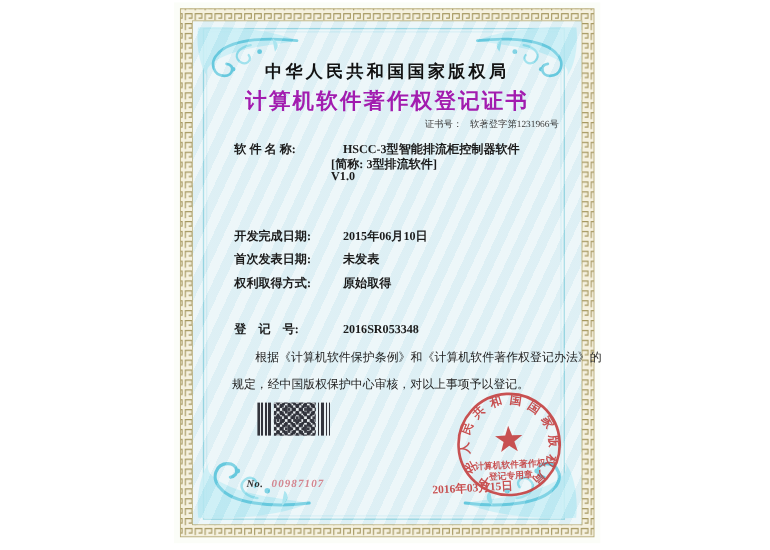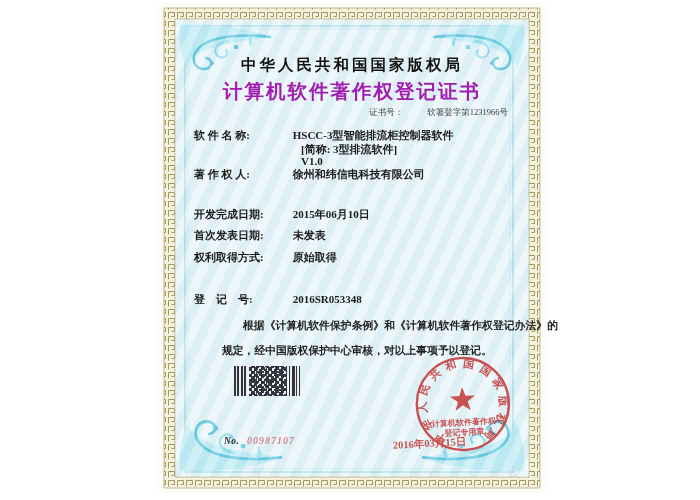--- a/index.html
+++ b/index.html
@@ -8,26 +8,26 @@
   .certificate{position:absolute;left:158px;top:2px;width:388px;height:492px;}
   .frame-svg{position:absolute;left:0;top:0;width:388px;height:492px;}
   .texture{position:absolute;left:17px;top:17px;width:354px;height:458px;
     background:repeating-linear-gradient(115deg,rgba(255,255,255,.35) 0 9px,rgba(205,233,241,.28) 9px 18px);}
   .content{position:absolute;left:0;top:0;width:100%;height:100%;color:#1c1c1c;}
   .authority{position:absolute;top:53px;left:0;width:100%;text-align:center;
     font-size:15.5px;font-weight:700;letter-spacing:3px;color:#121212;}
   .cert-title{position:absolute;top:76px;left:0;width:100%;text-align:center;
     font-size:19.5px;font-weight:700;letter-spacing:2px;color:#a21caf;}
   .certno{position:absolute;top:105px;right:38px;font-size:8.5px;color:#3a3a3a;}
-  .certno span{margin-left:24px;text-align:center;}
-  .f{position:absolute;left:36px;font-size:11px;font-weight:700;color:#1b1b1b;white-space:nowrap;}
+  .certno span{margin-left:7px;text-align:center;}
+  .f{position:absolute;left:55px;font-size:11px;font-weight:700;color:#1b1b1b;white-space:nowrap;}
   .f .lbl{display:inline-block;width:96px;}
   .fx{position:absolute;left:143px;font-size:11px;font-weight:700;color:#1b1b1b;white-space:nowrap;}
-  .statement{position:absolute;left:64px;top:311px;width:336px;font-size:10.8px;line-height:25px;
-    font-weight:700;color:#222;text-indent:21px;text-align:justify;}
+  .statement{position:absolute;left:53px;top:311px;width:336px;font-size:10.8px;line-height:25px;
+    font-weight:400;color:#222;text-indent:21px;text-align:justify;}
   .barcode{position:absolute;left:76px;top:364px;width:66px;height:30px;display:flex;}
   .bc-l{width:13px;background:repeating-linear-gradient(90deg,#33343c 0 2px,#e8eef0 2px 3px,#33343c 3px 5px,#e8eef0 5px 7px);}
   .bc-r{width:11px;background:repeating-linear-gradient(90deg,#33343c 0 1px,#e8eef0 1px 3px,#33343c 3px 6px,#e8eef0 6px 7px);}
   .bc-m{flex:1;margin:0 2px;
     background-image:repeating-conic-gradient(rgba(42,44,52,.92) 0% 25%,rgba(0,0,0,0) 25% 50%),
                      repeating-conic-gradient(#3a3c46 0% 25%,#e9eef0 25% 50%);
     background-size:5px 5px,7px 7px;background-position:0 0,2px 1px;}
   .seal-svg{position:absolute;left:223px;top:346px;width:165px;height:118px;overflow:visible;
     transform:rotate(-3deg);opacity:.88;}
   .serial{position:absolute;left:66px;top:433px;font-size:9.5px;white-space:nowrap;font-style:italic;}
@@ -80,24 +80,20 @@
       <span>证书号：</span><span>软著登字第1231966号</span>
     </div>
 
     <div class="f" style="top:126px">
       <span class="lbl">软 件 名 称:</span>
       <span>HSCC-3型智能排流柜控制器软件</span>
     </div>
     <div class="fx" style="top:140px">[简称: 3型排流软件]</div>
     <div class="fx" style="top:153px">V1.0</div>
 
-    <div class="f" style="top:165px">
-      <span class="lbl">著 作 权 人:</span>
-      <span>徐州和纬信电科技有限公司</span>
-    </div>
 
     <div class="f" style="top:205px">
       <span class="lbl">开发完成日期:</span>
       <span>2015年06月10日</span>
     </div>
     <div class="f" style="top:248px">
       <span class="lbl">权利取得方式:</span>
       <span>原始取得</span>
     </div>
     <div class="f" style="top:226px">

